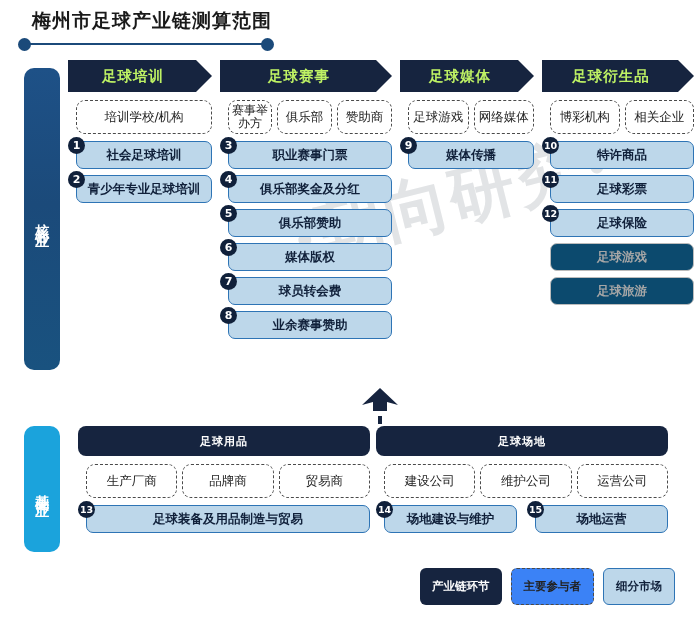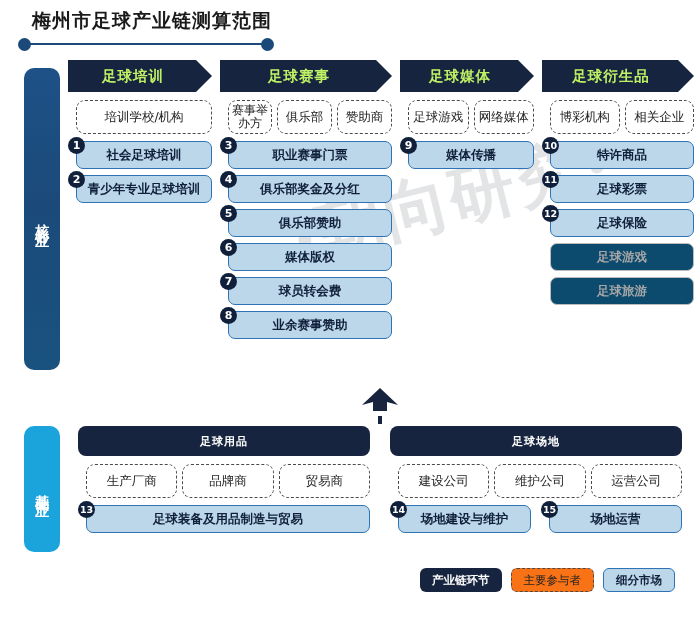--- a/index.html
+++ b/index.html
@@ -170,29 +170,29 @@
     letter-spacing: 1px;
     display: flex; align-items: center; justify-content: center;
   }
 
   
   #legend {
     position: absolute; left: 420px; top: 568px;
     display: flex; gap: 9px; z-index: 3;
   }
   .lg {
-    height: 24px;
+    height: 37px;
     padding: 0 12px;
     border-radius: 6px;
     font-size: 11.5px;
     font-weight: bold;
     display: flex; align-items: center; justify-content: center;
   }
   .lg.dark { background: #16243f; color: #fff; }
-  .lg.dash { background: #f97316; color: #222; border: 1.3px dashed #4a4a4a; font-weight: normal; text-align: center; }
+  .lg.dash { background: #3b82f6; color: #222; border: 1.3px dashed #4a4a4a; font-weight: bold; text-align: center; }
   .lg.fill { background: #bdd7ea; color: #10203a; border: 1.3px solid #2e74b5; }
 </style>
 </head>
 <body>
 
 <div id="watermark">
   <span class="wdot"></span><span>朝向研究</span><span class="wdot"></span>
 </div>
 
 <div id="title-wrap">
@@ -319,21 +319,21 @@
         <div class="part">品牌商</div>
         <div class="part">贸易商</div>
       </div>
       <div class="items" style="display: flex; gap: 10px;">
         <div class="item-row" style="flex: 1 1 0%;">
           <div class="badge wide">13</div>
           <div class="chip">足球装备及用品制造与贸易</div>
         </div>
       </div>
     </div>
-    <div class="base-col" style="left: 390px; width: 292px;">
+    <div class="base-col" style="left: 376px; width: 292px;">
       <div class="base-head">足球场地</div>
       <div class="part-row">
         <div class="part">建设公司</div>
         <div class="part">维护公司</div>
         <div class="part">运营公司</div>
       </div>
       <div class="items" style="display: flex; gap: 10px;">
         <div class="item-row" style="flex: 1 1 0%;">
           <div class="badge wide">14</div>
           <div class="chip">场地建设与维护</div>

